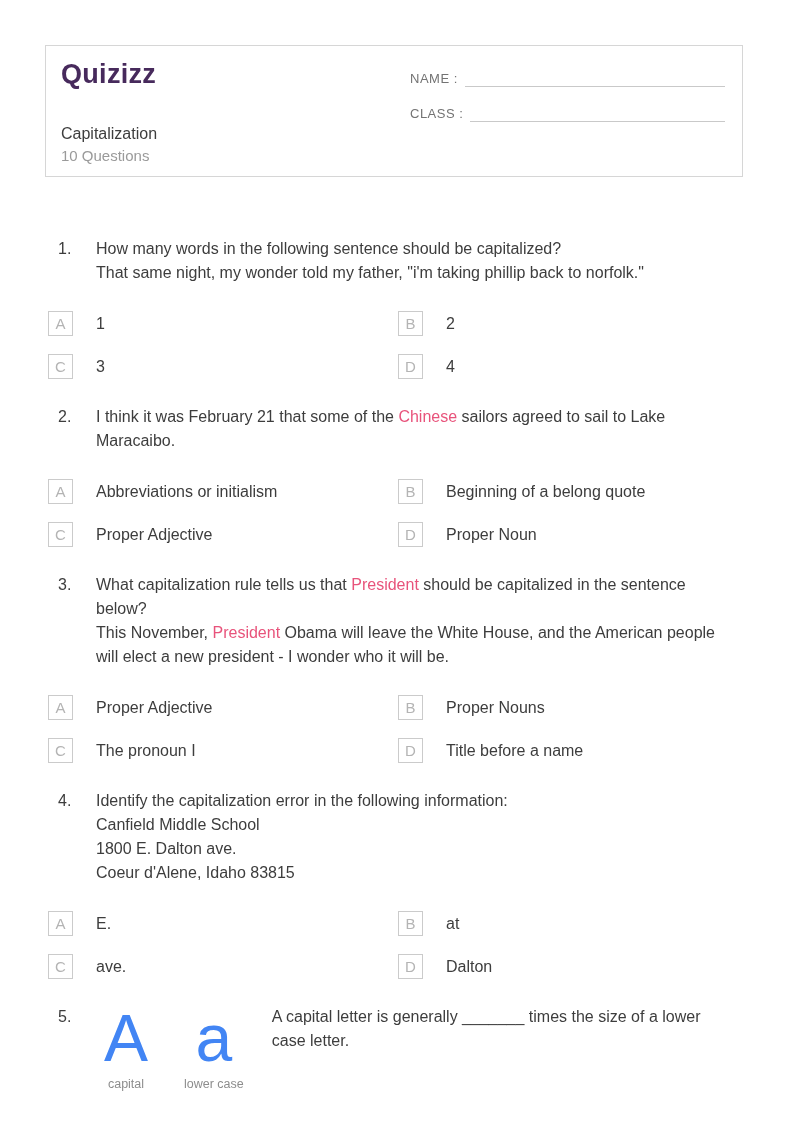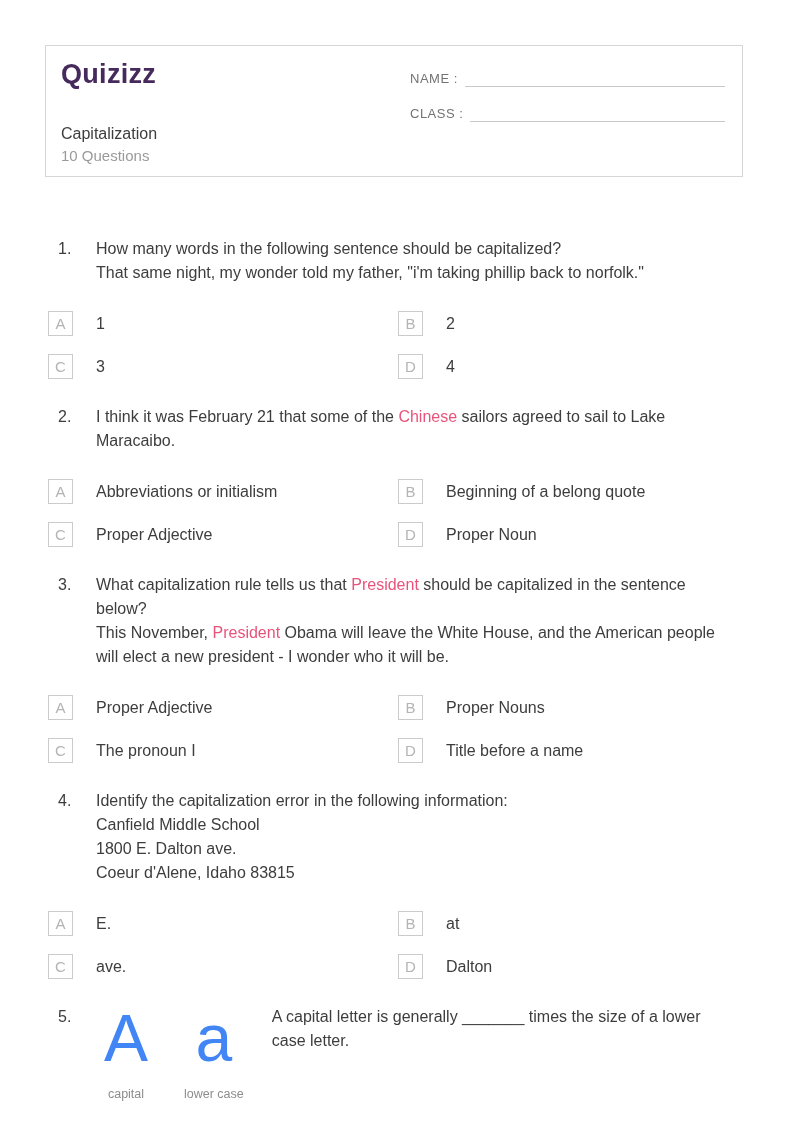--- a/index.html
+++ b/index.html
@@ -50,21 +50,21 @@
     width: 25px; height: 25px; margin-left: 3px; flex-shrink: 0;
     border: 1px solid #cbcbcb; color: #b4b4b4;
     display: flex; align-items: center; justify-content: center;
     font-size: 15px;
   }
   .opt-text { margin-left: 23px; font-size: 16px; line-height: 24px; }
 
   .q-figure { display: flex; align-items: flex-start; gap: 36px; margin-right: 28px; flex-shrink: 0; padding-left: 8px; }
   .fig-col { display: flex; flex-direction: column; align-items: center; }
   .fig-letter { font-size: 66px; line-height: 66px; color: var(--letter-blue); }
-  .fig-caption { font-size: 12.5px; color: #8d8d8d; margin-top: 16px; white-space: nowrap; }
+  .fig-caption { font-size: 12.5px; color: #8d8d8d; margin-top: 6px; white-space: nowrap; }
 </style>
 </head>
 <body>
 
 <div class="page">
 
   <div class="header-box">
     <div class="header-left">
       <div class="logo">Quizizz</div>
       <div>

